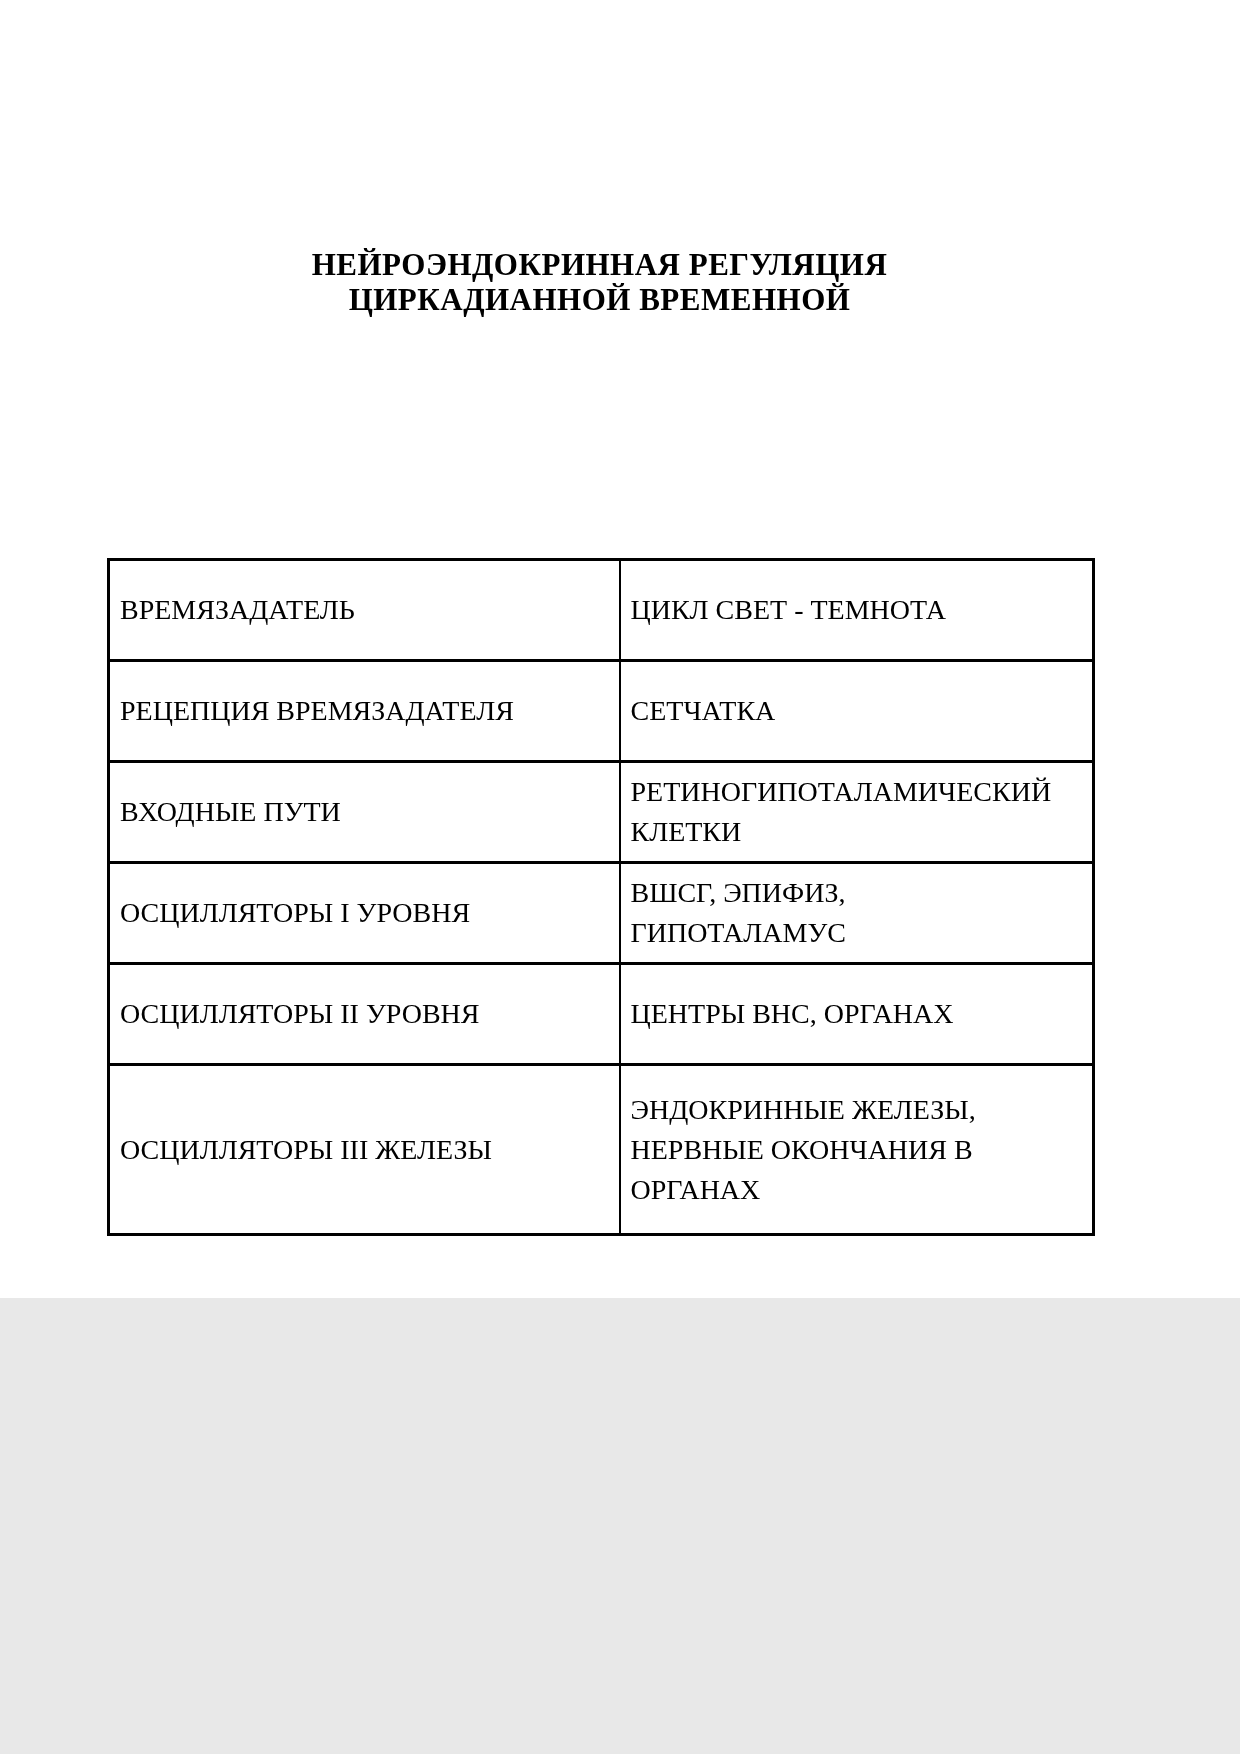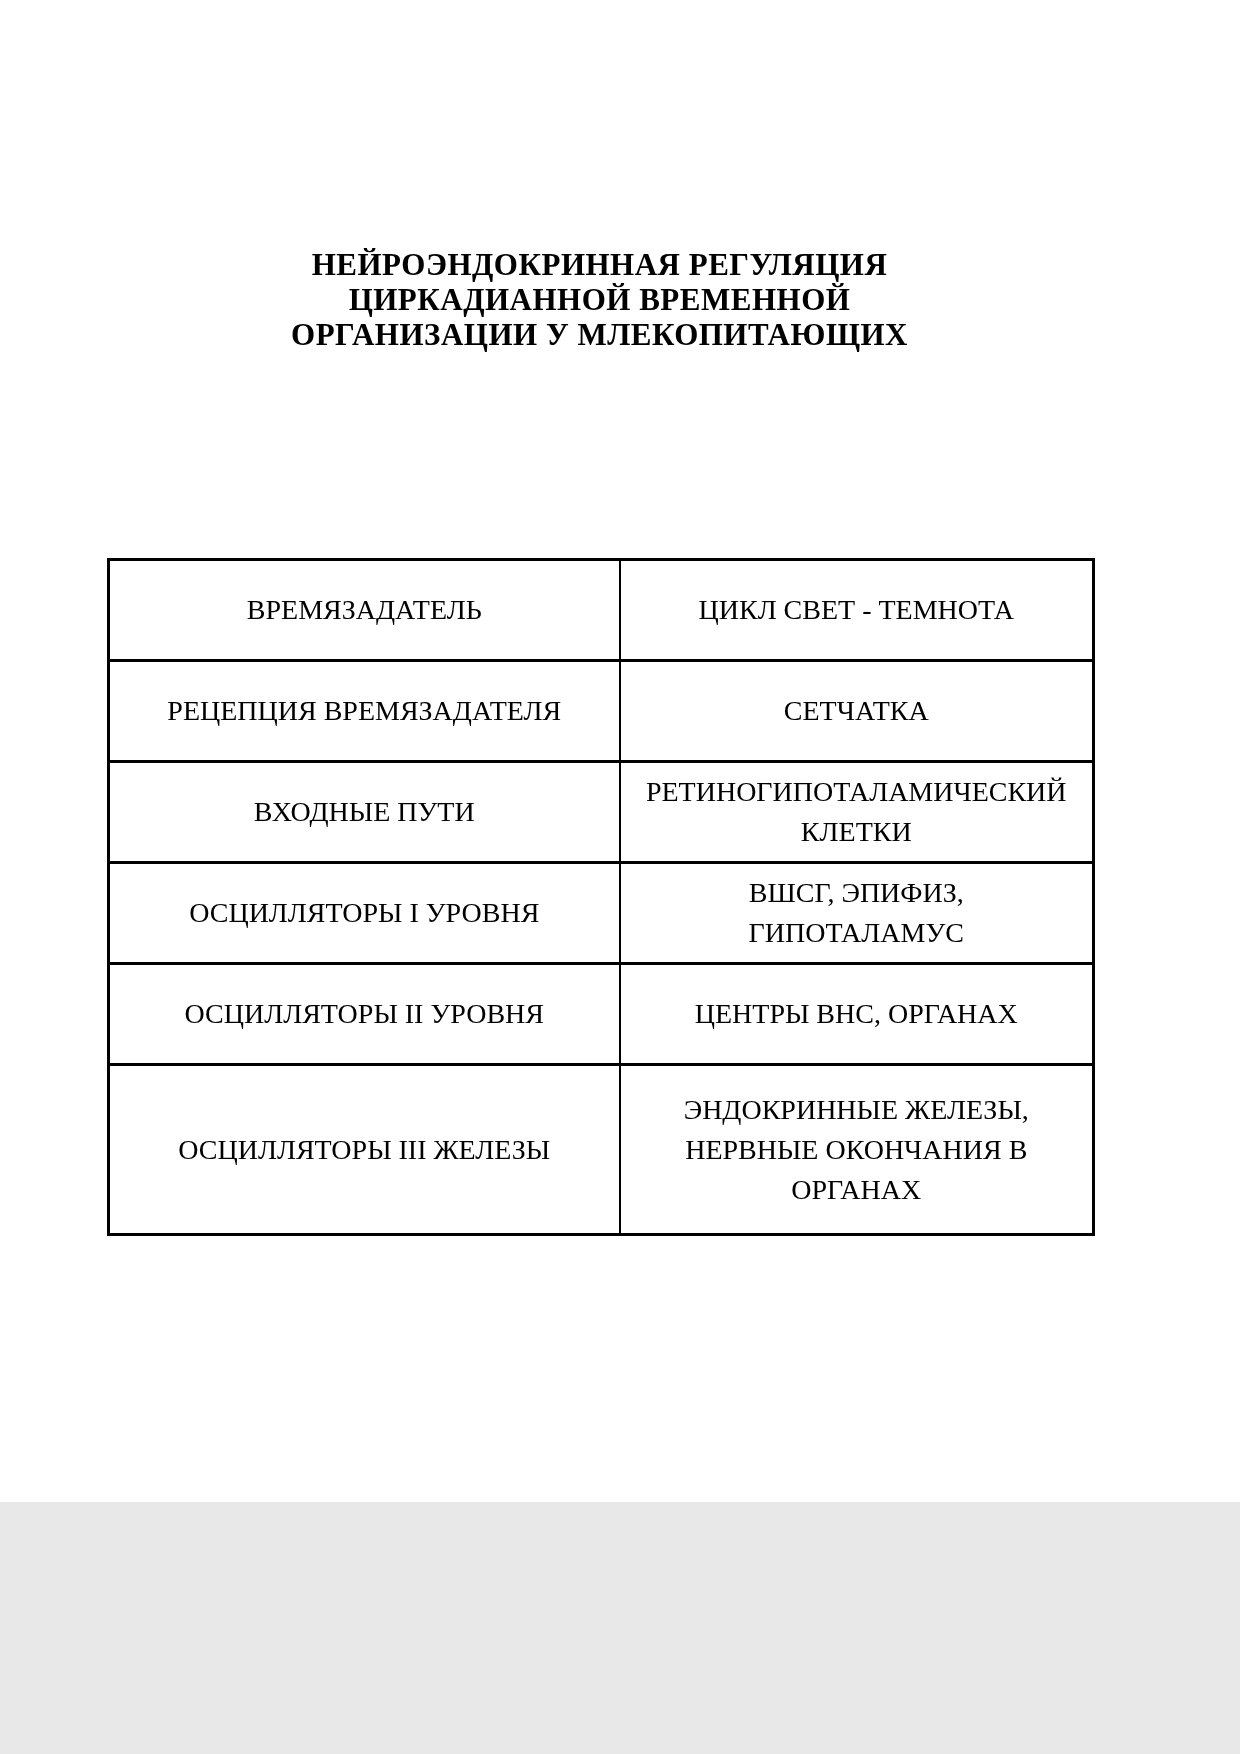--- a/index.html
+++ b/index.html
@@ -3,21 +3,21 @@
 <meta charset="utf-8">
 <style>
   html, body {
     margin: 0;
     padding: 0;
     background: #e8e8e8;
   }
   .page {
     position: relative;
     width: 1240px;
-    height: 1502px;
+    height: 1298px;
     margin: 0 auto;
     background: #ffffff;
     font-family: "Liberation Serif", "DejaVu Serif", serif;
     color: #000000;
     overflow: hidden;
   }
   .doc-title {
     position: absolute;
     left: 107px;
     top: 247px;
@@ -34,26 +34,25 @@
     top: 558px;
     border-collapse: collapse;
     table-layout: fixed;
     width: 985px;
     border: 3px solid #000000;
   }
   .scheme-table td {
     border: 2px solid #000000;
     border-top-width: 3px;
     border-bottom-width: 3px;
-    text-align: center;
     vertical-align: middle;
     font-size: 28px;
     line-height: 40px;
     white-space: pre-line;
-    padding: 0 24px;
+    padding: 0 10px;
     overflow: hidden;
   }
   .scheme-table col.c-left  { width: 511px; }
   .scheme-table col.c-right { width: 474px; }
   .scheme-table tr          { height: 101px; }
   .scheme-table tr.tall     { height: 170px; }
   .page-number {
     position: absolute;
     left: 118px;
     top: 1652px;
@@ -62,21 +61,20 @@
   }
 </style>
 </head>
 <body>
 
 <div class="page">
 
   <div class="doc-title">
     <div>НЕЙРОЭНДОКРИННАЯ РЕГУЛЯЦИЯ</div>
     <div>ЦИРКАДИАННОЙ ВРЕМЕННОЙ</div>
-    <div>ОРГАНИЗАЦИИ У МЛЕКОПИТАЮЩИХ</div>
   </div>
 
   <table class="scheme-table">
     <colgroup>
       <col class="c-left">
       <col class="c-right">
     </colgroup>
     <tbody>
       <tr>
         <td>ВРЕМЯЗАДАТЕЛЬ</td>

